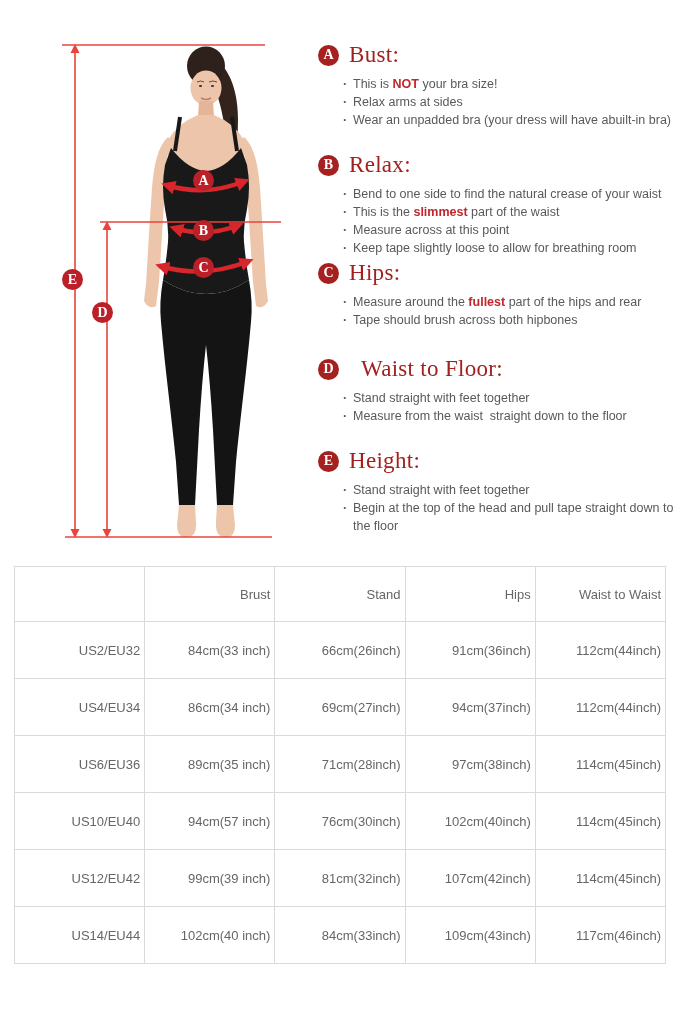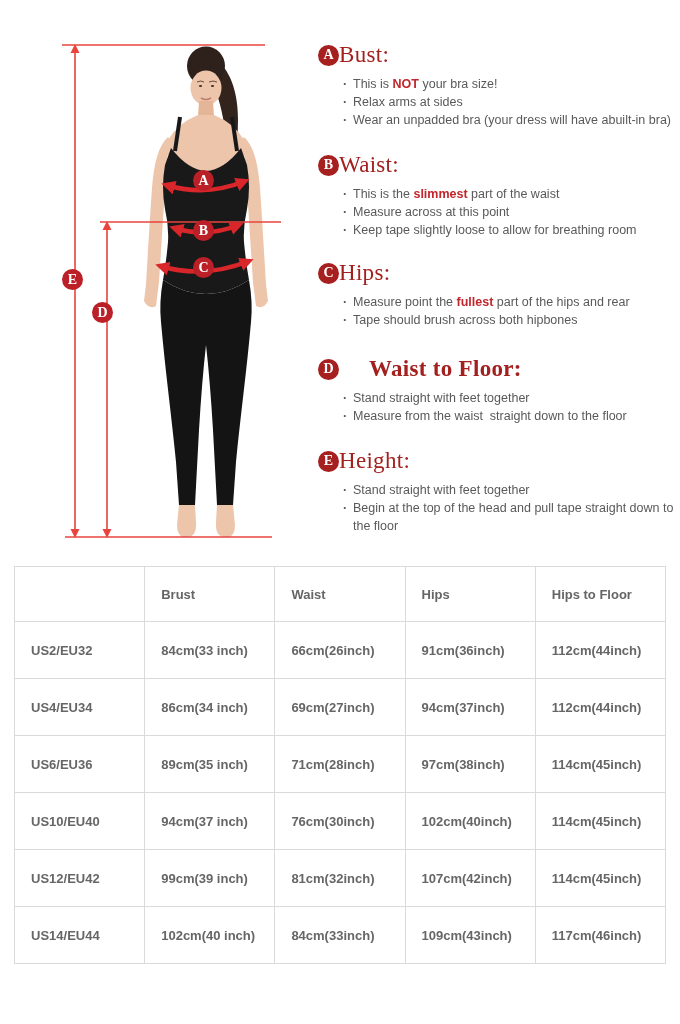--- a/index.html
+++ b/index.html
@@ -24,35 +24,35 @@
   
   .instructions{position:absolute;left:318px;top:0;width:356px;height:560px;}
   .section{position:absolute;left:0;width:100%;}
   .sec-0{top:42px;}
   .sec-1{top:152px;}
   .sec-2{top:260px;}
   .sec-3{top:356px;}
   .sec-4{top:448px;}
   .sec-head{display:flex;align-items:center;}
   .sec-title{font-family:"Liberation Serif",serif;font-size:23px;color:#a2211f;
-             letter-spacing:.3px;}
-  .section.indent .sec-title{margin-left:30px;font-weight:bold;}
+             margin-left:10px;letter-spacing:.3px;}
+  .section.indent .sec-title{margin-left:22px;}
   .section ul{margin:7px 0 0 25px;padding:0;list-style:none;}
   .section li{position:relative;padding-left:10px;font-size:12.5px;line-height:18px;
               color:#595959;white-space:pre-wrap;}
   .section li::before{content:"\00B7";position:absolute;left:0;top:0;
                       font-weight:bold;color:#595959;}
   .section li .hl{color:#c1272d;font-weight:bold;}
 
   
   .size-table{position:absolute;left:14px;top:566px;width:652px;
               border-collapse:collapse;table-layout:fixed;
               font-size:13px;color:#666;background:#fff;}
-  .size-table th,.size-table td{border:1px solid #dadada;font-weight:bold;
-              text-align:left;vertical-align:middle;padding:0 4px 0 16px;
+  .size-table th,.size-table td{border:1px solid #dadada;font-weight:normal;
+              text-align:right;vertical-align:middle;padding:0 4px 0 16px;
               overflow:hidden;white-space:nowrap;}
   .size-table thead tr{height:55px;}
   .size-table tbody tr{height:57px;}
 </style>
 </head>
 <body>
 
 <div class="diagram">
 
   <svg class="figure-svg" width="680" height="560" viewBox="0 0 680 560">
@@ -143,36 +143,37 @@
     <ul>
           <li><span>This is </span><span class="hl">NOT</span><span> your bra size!</span></li>
           <li><span>Relax arms at sides</span></li>
           <li><span>Wear an unpadded bra (your dress will have abuilt-in bra)</span></li>
         </ul>
   </div>
 
   <div class="section sec-1">
     <div class="sec-head">
       <span class="badge">B</span>
-      <span class="sec-title">Waist:</span>
-    </div>
-    <ul>
+      <span class="sec-title">Relax:</span>
+    </div>
+    <ul>
+          <li><span>Bend to one side to find the natural crease of your waist</span></li>
           <li><span>This is the </span><span class="hl">slimmest</span><span> part of the waist</span></li>
           <li><span>Measure across at this point</span></li>
           <li><span>Keep tape slightly loose to allow for breathing room</span></li>
         </ul>
   </div>
 
   <div class="section sec-2">
     <div class="sec-head">
       <span class="badge">C</span>
       <span class="sec-title">Hips:</span>
     </div>
     <ul>
-          <li><span>Measure point the </span><span class="hl">fullest</span><span> part of the hips and rear</span></li>
+          <li><span>Measure around the </span><span class="hl">fullest</span><span> part of the hips and rear</span></li>
           <li><span>Tape should brush across both hipbones</span></li>
         </ul>
   </div>
 
   <div class="section sec-3 indent">
     <div class="sec-head">
       <span class="badge">D</span>
       <span class="sec-title">Waist to Floor:</span>
     </div>
     <ul>
@@ -192,23 +193,23 @@
         </ul>
   </div>
 </div>
 </div>
 
 <table class="size-table">
   <thead>
       <tr>
         <th></th>
         <th>Brust</th>
-        <th>Waist</th>
+        <th>Stand</th>
         <th>Hips</th>
-        <th>Hips to Floor</th>
+        <th>Waist to Waist</th>
       </tr>
     </thead>
   <tbody>
       <tr>
         <td>US2/EU32</td>
         <td>84cm(33 inch)</td>
         <td>66cm(26inch)</td>
         <td>91cm(36inch)</td>
         <td>112cm(44inch)</td>
       </tr>
@@ -221,21 +222,21 @@
       </tr>
       <tr>
         <td>US6/EU36</td>
         <td>89cm(35 inch)</td>
         <td>71cm(28inch)</td>
         <td>97cm(38inch)</td>
         <td>114cm(45inch)</td>
       </tr>
       <tr>
         <td>US10/EU40</td>
-        <td>94cm(37 inch)</td>
+        <td>94cm(57 inch)</td>
         <td>76cm(30inch)</td>
         <td>102cm(40inch)</td>
         <td>114cm(45inch)</td>
       </tr>
       <tr>
         <td>US12/EU42</td>
         <td>99cm(39 inch)</td>
         <td>81cm(32inch)</td>
         <td>107cm(42inch)</td>
         <td>114cm(45inch)</td>

